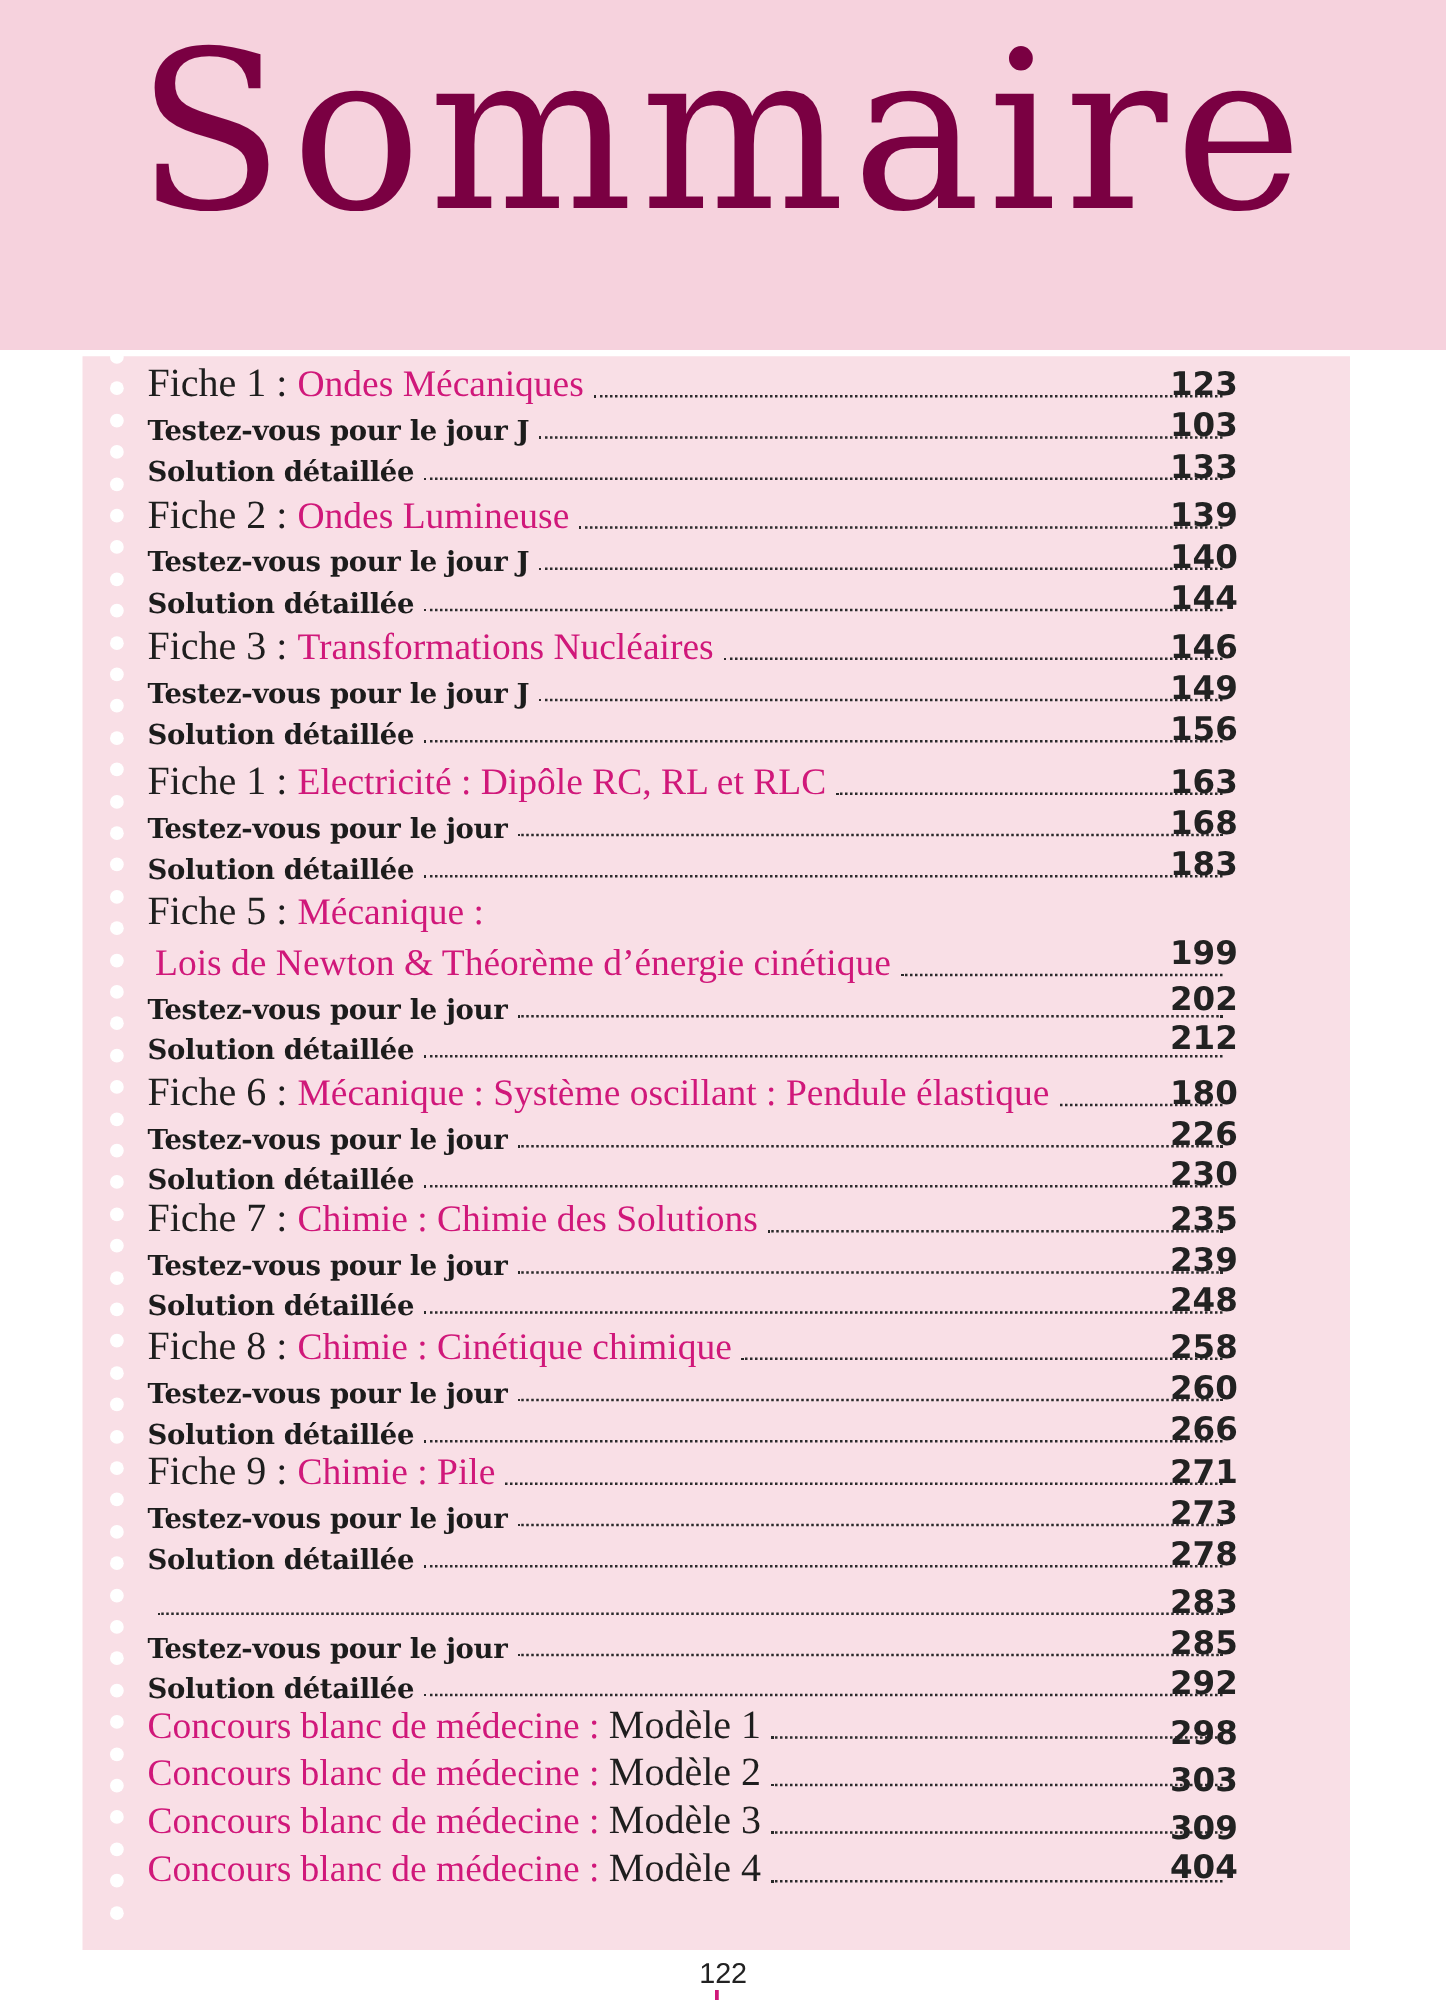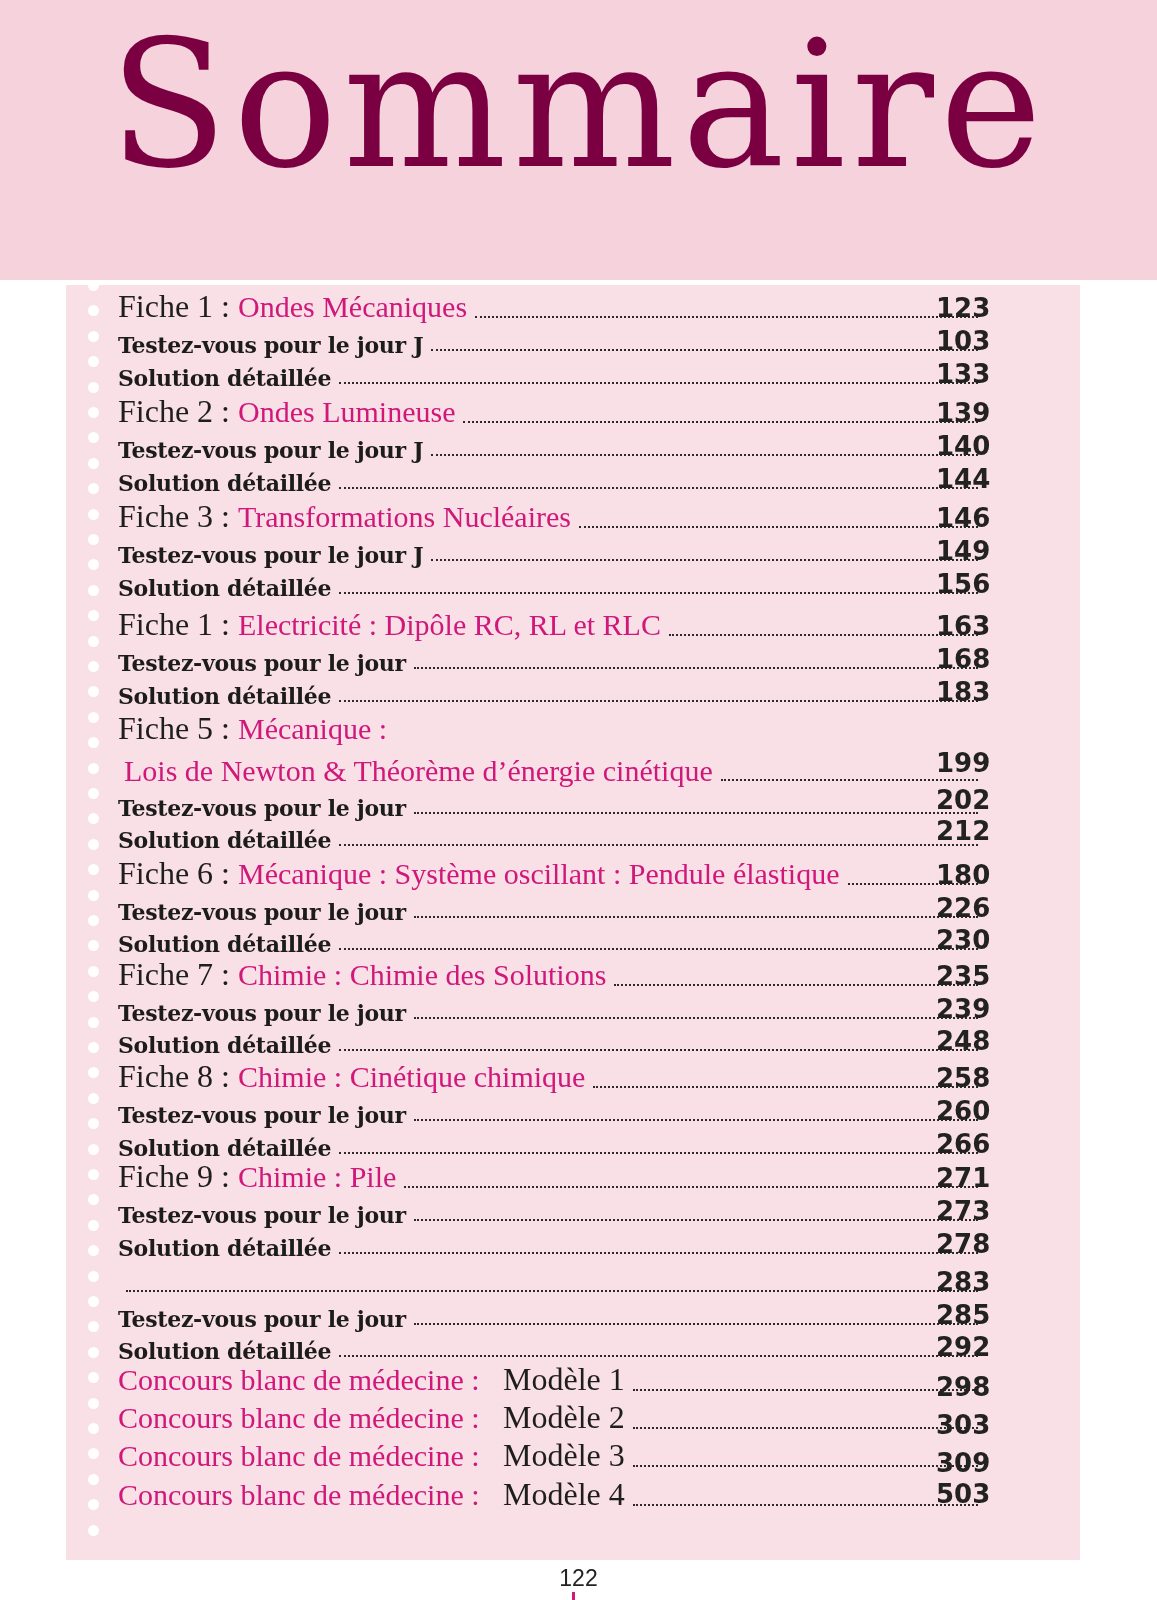--- a/index.html
+++ b/index.html
@@ -49,21 +49,21 @@
       font-family: "Liberation Serif", serif; font-size: 30px; color: #d0187a;
     }
     .sub .txt {
       font-family: "DejaVu Serif", serif; font-weight: bold; font-size: 22px; color: #1c1c1c;
       letter-spacing: -0.3px;
     }
     .concours .topic {
       font-family: "Liberation Serif", serif; font-size: 30px; color: #d0187a;
     }
     .concours .model {
-      font-family: "Liberation Serif", serif; font-size: 32px; color: #1e1e1e; margin-left: 16px;
+      font-family: "Liberation Serif", serif; font-size: 32px; color: #1e1e1e;
     }
     .footer-page {
       position: absolute; left: 0; width: 1157px; top: 1565px; text-align: center;
       font-family: "Liberation Sans", sans-serif; font-size: 23px; color: #222;
     }
     .footer-mark {
       position: absolute; left: 572px; top: 1592px; width: 3px; height: 8px; background: #d0187a;
     }
   </style>
 </head>
@@ -300,17 +300,17 @@
   <span class="page" style="bottom:-4px">303</span>
 </div>
 <div class="row concours" style="top:1444px">
   <span class="txt"><span class="topic">Concours blanc de médecine : </span><span class="model">Modèle 3</span></span>
   <span class="leader"></span>
   <span class="page" style="bottom:-4px">309</span>
 </div>
 <div class="row concours" style="top:1483px">
   <span class="txt"><span class="topic">Concours blanc de médecine : </span><span class="model">Modèle 4</span></span>
   <span class="leader"></span>
-  <span class="page" style="bottom:4px">503</span>
+  <span class="page" style="bottom:4px">404</span>
 </div>
 
 <div class="footer-page">122</div>
 <div class="footer-mark"></div>
 
 </body></html>

